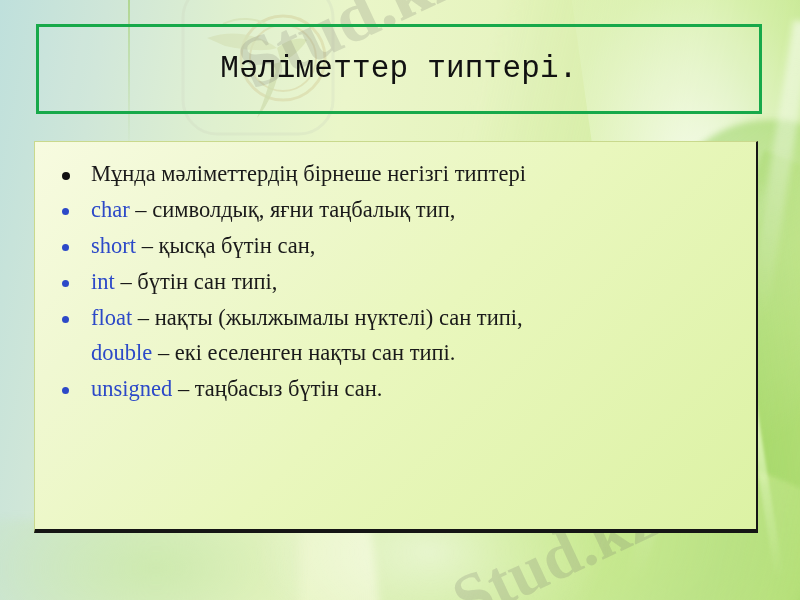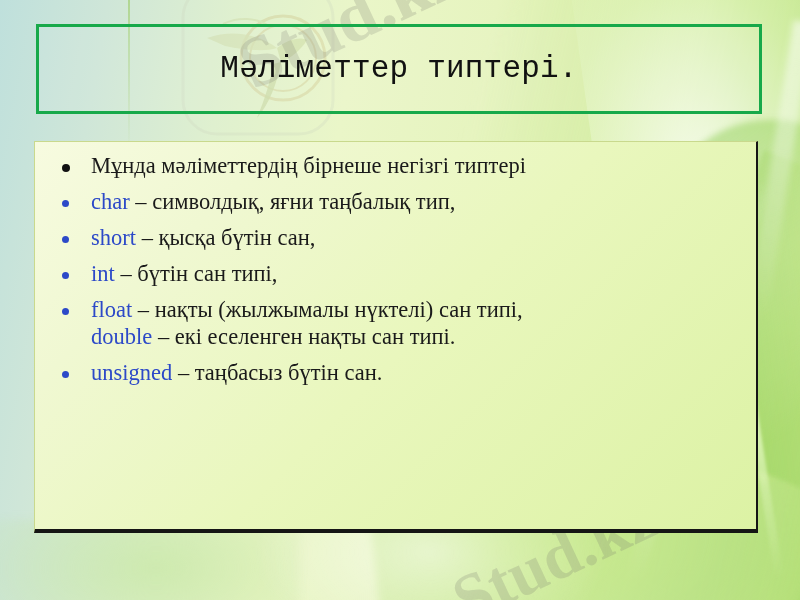--- a/index.html
+++ b/index.html
@@ -190,21 +190,21 @@
     background: #2c49c8;
   }
   ul#bullets > li.intro .dot {
     background: #111111;
     width: 8px; height: 8px;
   }
   .kw {
     color: #2c49c8;
     font-weight: 400;
   }
-  .li-line { display: block; }
+  .li-line { display: block; margin-top: 8px; }
 </style>
 </head>
 <body>
 
 <div id="slide">
 
   <div class="bg-layer ribbon-a"></div>
   <div class="bg-layer ribbon-b"></div>
   <div class="bg-layer ribbon-c"></div>
   <div class="bg-layer ribbon-d"></div>

